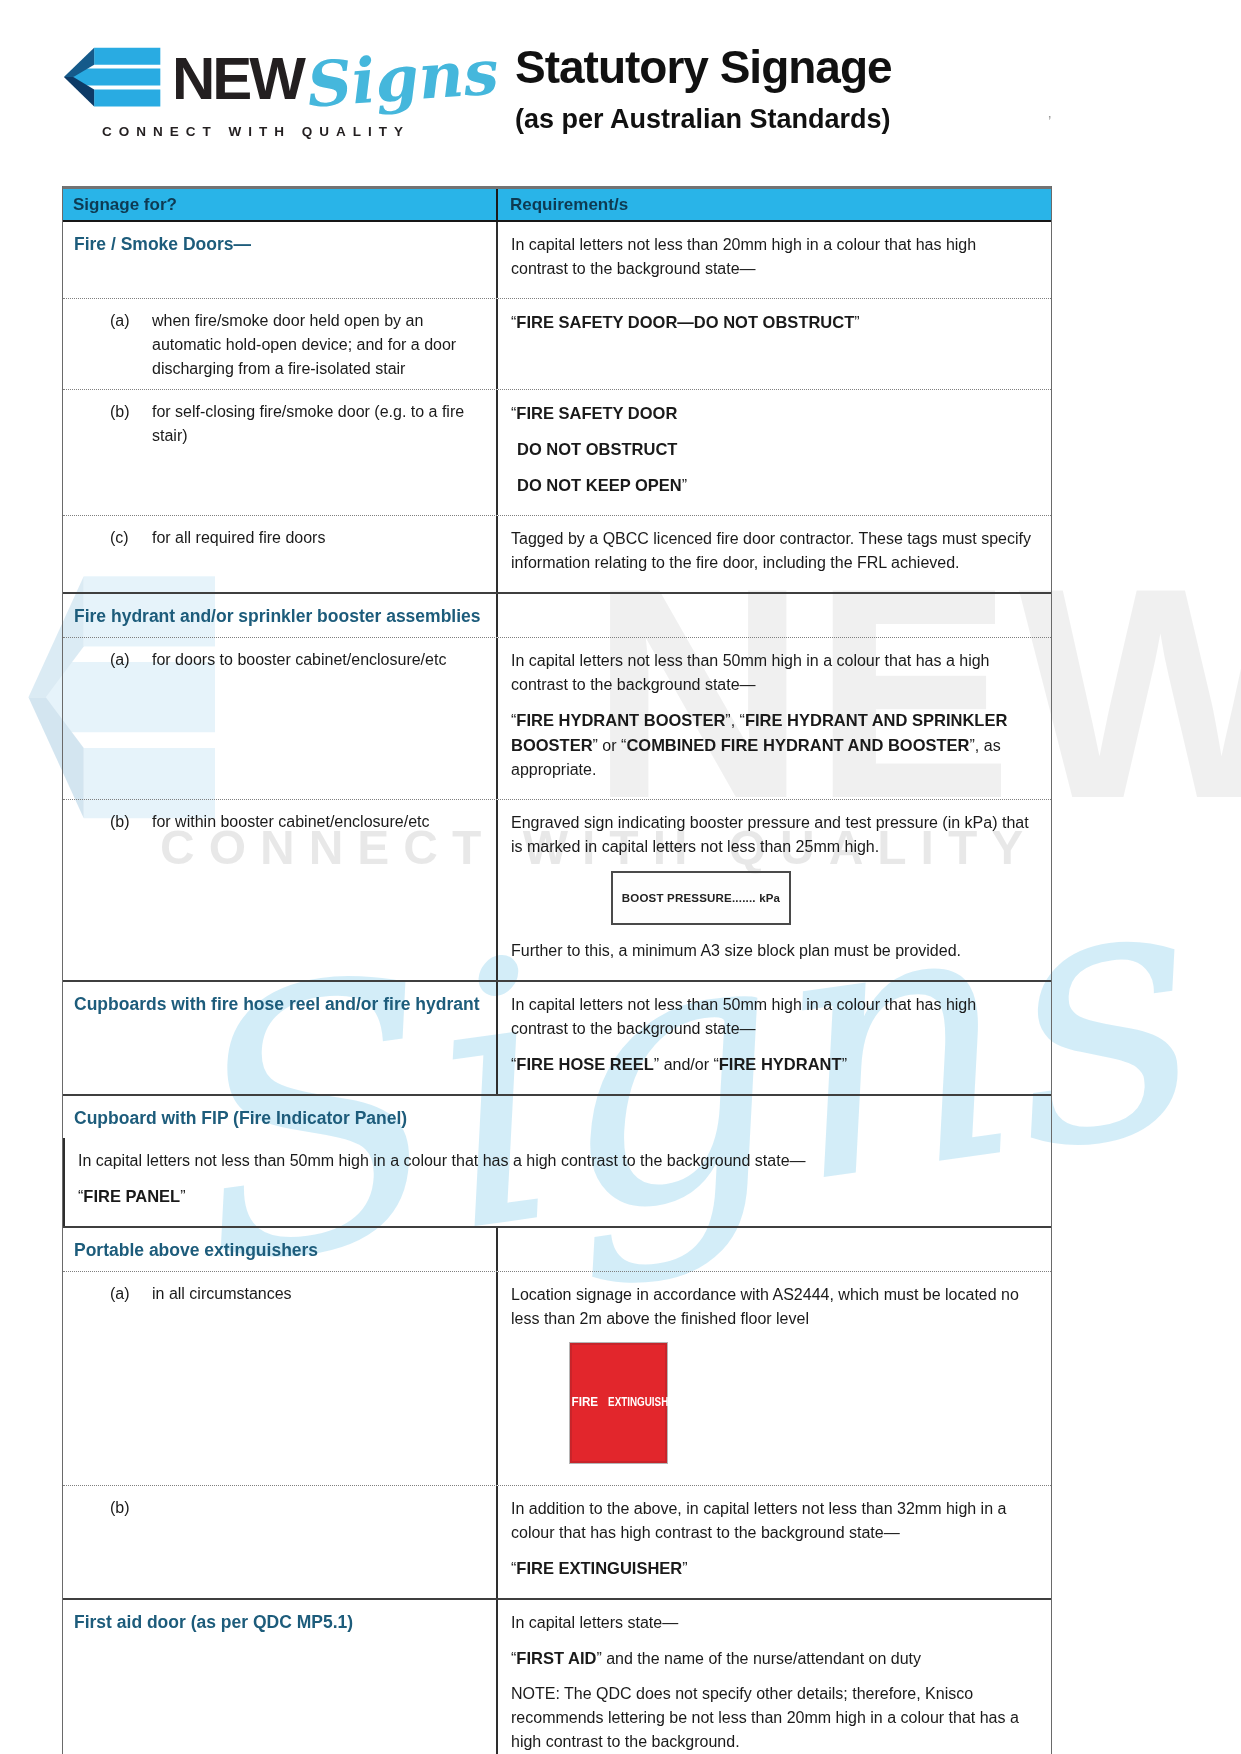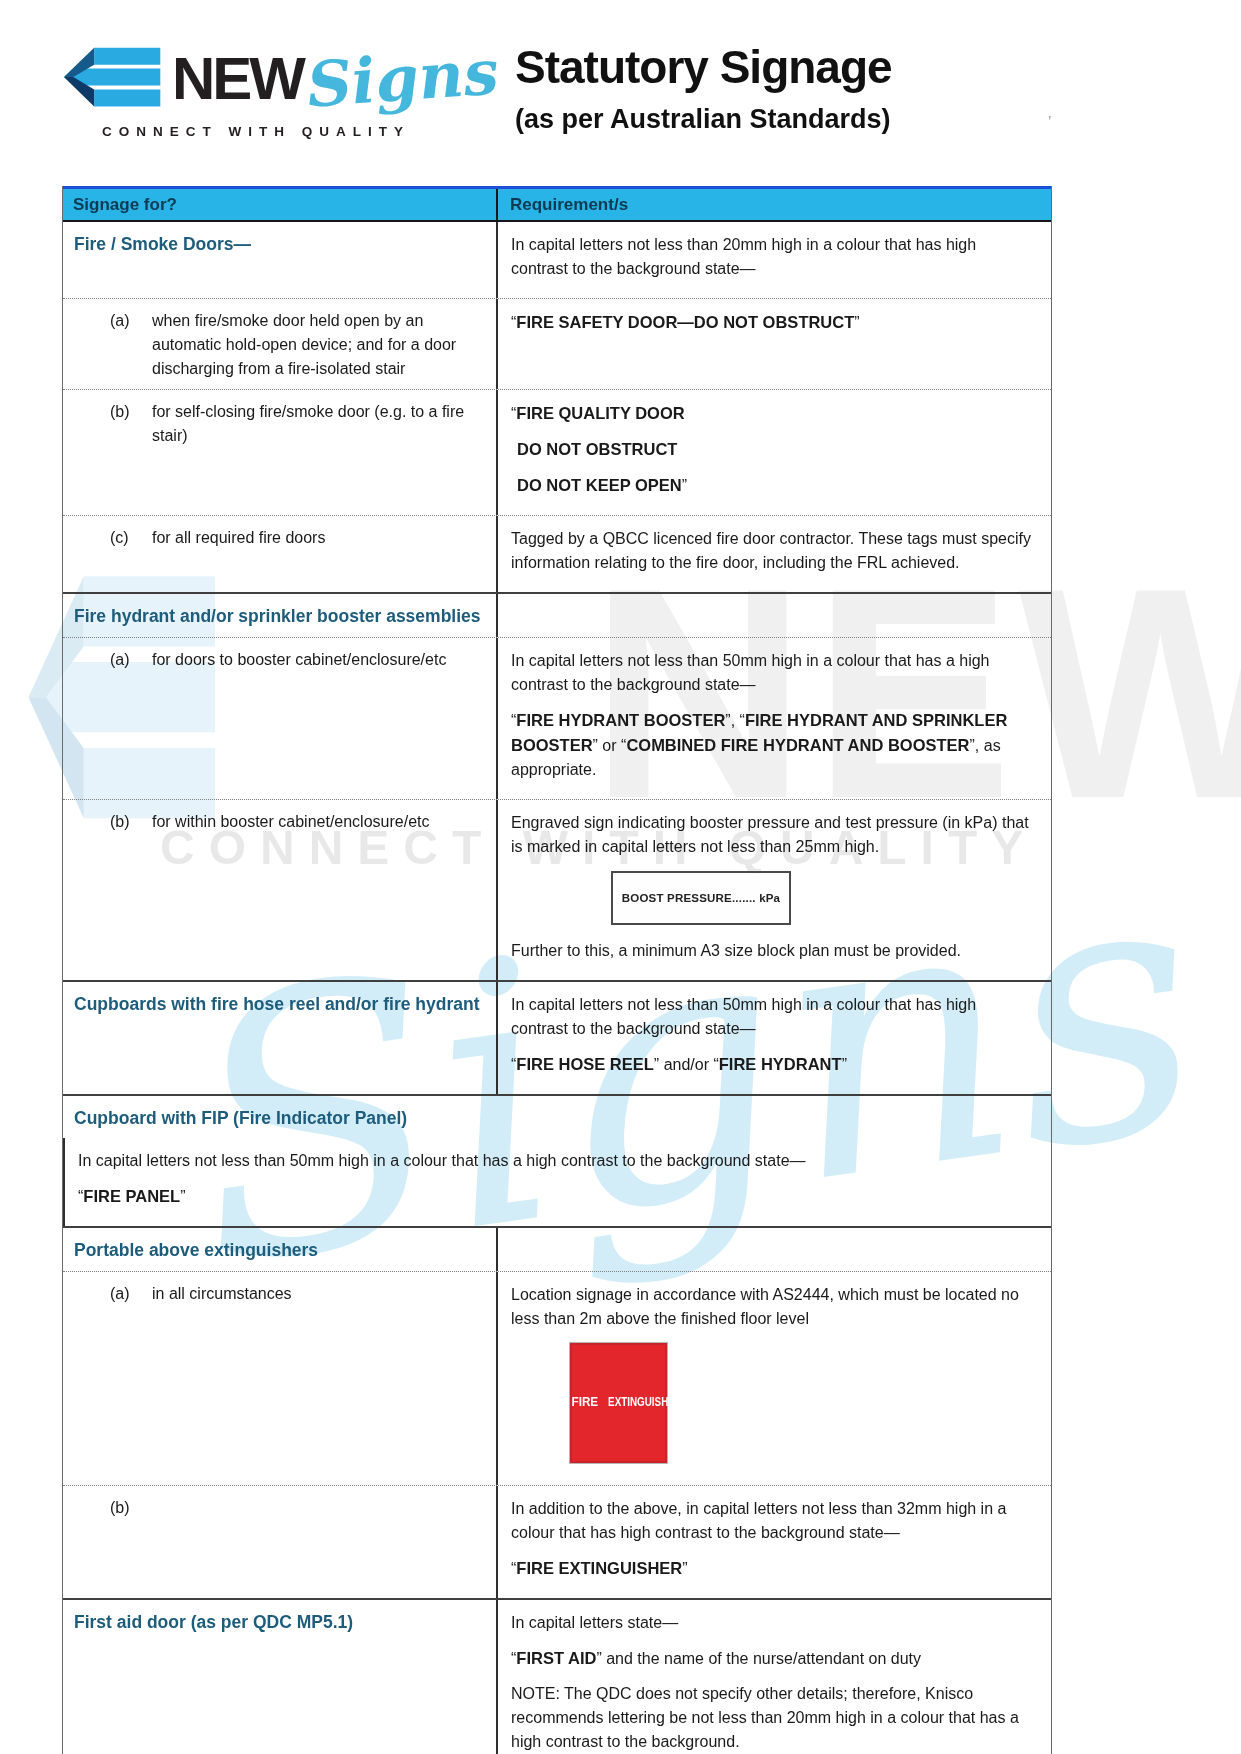--- a/index.html
+++ b/index.html
@@ -28,21 +28,21 @@
 
   .title-block { position:absolute; left:515px; top:40px; z-index:2; }
   .doc-title { font-size:46px; font-weight:bold; letter-spacing:-1px; color:#111; }
   .doc-subtitle { font-size:27px; font-weight:bold; color:#111; margin-top:10px; }
   .stray-mark { position:absolute; left:1048px; top:112px; color:#999; font-size:15px; z-index:2; }
 
   
   .sig-table { position:absolute; left:62px; top:186px; width:990px; z-index:1;
                border-bottom:3px solid #222; border-left:1px solid #6a6a6a; border-right:1px solid #6a6a6a; }
   .t-header { display:flex; align-items:stretch; height:36px; background:#29b4e8;
-              border-top:3px solid #1d4ed8; border-bottom:2px solid #161616; }
+              border-top:3px solid #737373; border-bottom:2px solid #161616; }
   .t-header .hc { display:flex; align-items:center; font-weight:bold; font-size:17px; color:#0e3a52; }
   .hc1 { width:433px; padding-left:10px; }
   .hc2 { flex:1; padding-left:12px; border-left:2px solid #1a1a1a; }
 
   .t-row { display:flex; align-items:stretch; background:transparent; }
   .t-row.bt-solid  { border-top:2px solid #3f3f3f; }
   .t-row.bt-dotted { border-top:1px dotted #7f7f7f; }
   .t-row.bt-none   { border-top:none; }
 
   .cell-left  { width:433px; padding:10px 8px 8px 11px; }
@@ -126,21 +126,21 @@
         <div class="cell cell-right">
           <p class="req-p"><span>“</span><b>FIRE SAFETY DOOR—DO NOT OBSTRUCT</b><span>”</span></p>
         </div>
       </div>
       <div class="t-row row-sub bt-dotted" style="min-height: 107px;">
         <div class="cell cell-left">
           <span class="prefix">(b)</span>
           <span class="sub-label">for self-closing fire/smoke door (e.g. to a fire stair)</span>
         </div>
         <div class="cell cell-right">
-          <p class="req-p"><span>“</span><b>FIRE QUALITY DOOR</b></p>
+          <p class="req-p"><span>“</span><b>FIRE SAFETY DOOR</b></p>
           <p class="req-p indent"><b>DO NOT OBSTRUCT</b></p>
           <p class="req-p indent"><b>DO NOT KEEP OPEN</b><span>”</span></p>
         </div>
       </div>
       <div class="t-row row-sub bt-dotted" style="min-height: 63px;">
         <div class="cell cell-left">
           <span class="prefix">(c)</span>
           <span class="sub-label">for all required fire doors</span>
         </div>
         <div class="cell cell-right">

